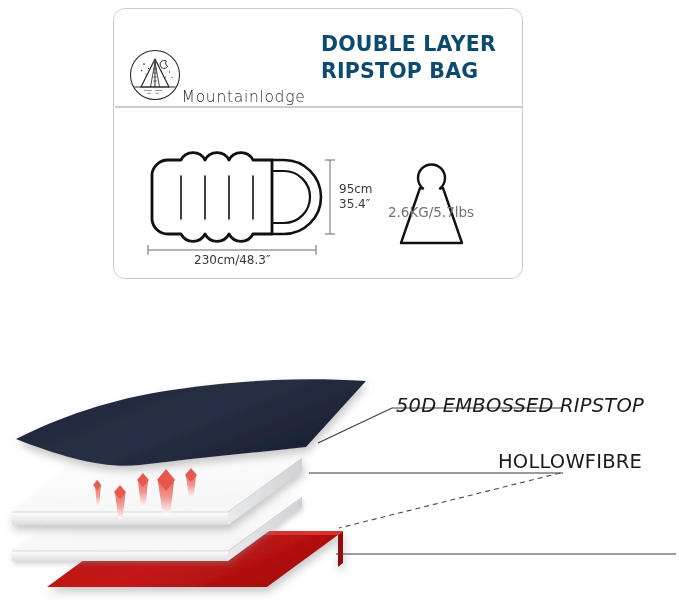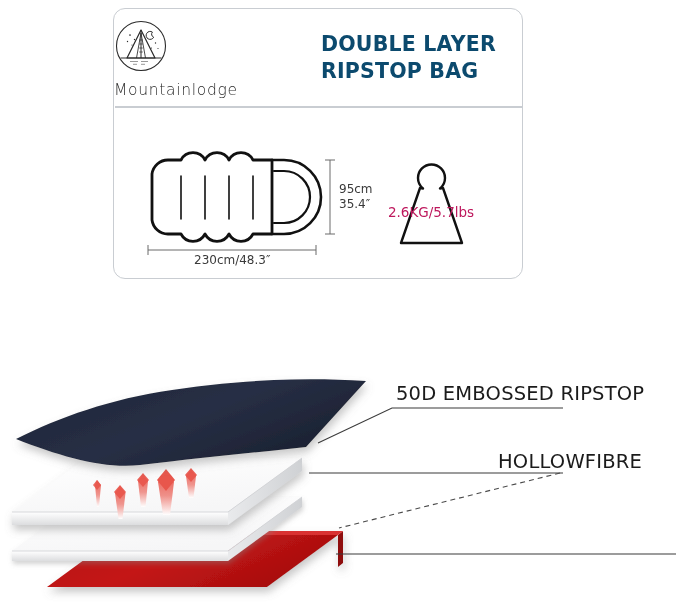--- a/index.html
+++ b/index.html
@@ -31,22 +31,22 @@
     width: 100%;
     height: 97px;
     display: flex;
     align-items: center;
   }
 
   #brand-block {
     width: 205px;
     height: 100%;
     display: flex;
-    flex-direction: column;
-    align-items: flex-start;
+    flex-direction: row;
+    align-items: flex-end;
     justify-content: center;
     padding-top: 2px;
   }
 
   #brand-logo-icon { display: block; }
 
   #brand-wordmark {
     font-family: "DejaVu Sans", sans-serif;
     font-size: 15.5px;
     font-weight: 300;
@@ -113,21 +113,21 @@
   #dim-width-text  { left: 60px;  top: 113px; }
 
   #weight-text {
     position: absolute;
     left: 16px;
     top: 66px;
     width: 116px;
     text-align: center;
     font-family: "DejaVu Sans", sans-serif;
     font-size: 13.5px;
-    color: #be185d;
+    color: #737373;
     white-space: nowrap;
   }
 
   
   #layers-section {
     position: absolute;
     left: 0;
     top: 355px;
     width: 679px;
     height: 248px;
@@ -138,21 +138,21 @@
   .layer-label {
     position: absolute;
     font-family: "DejaVu Sans", sans-serif;
     font-size: 19.5px;
     font-weight: 400;
     color: #1b1b1b;
     letter-spacing: 0.2px;
     white-space: nowrap;
   }
 
-  #label-ripstop  { left: 396px; top: 27px; }
+  #label-ripstop  { left: 396px; top: 39px; font-style: italic; }
   #label-hollow   { left: 498px; top: 95px; }
   #label-flannel  { left: 404px; top: 175px; }
 </style>
 </head>
 <body>
 
 <div id="spec-card">
 
   <div id="card-header">
 

